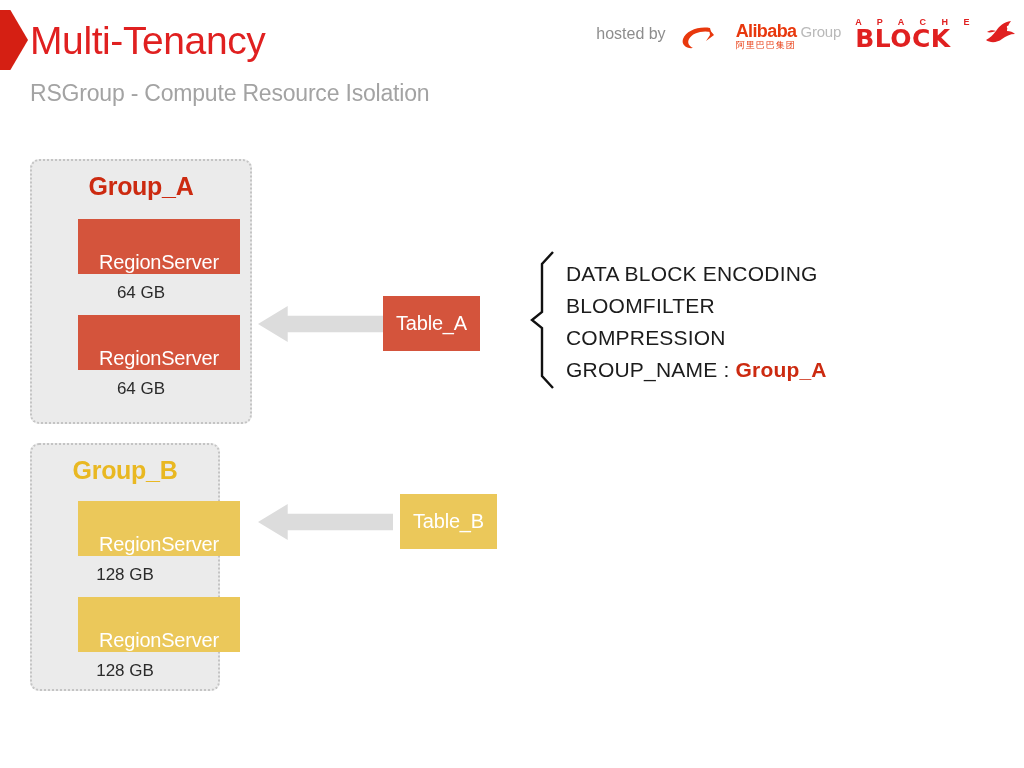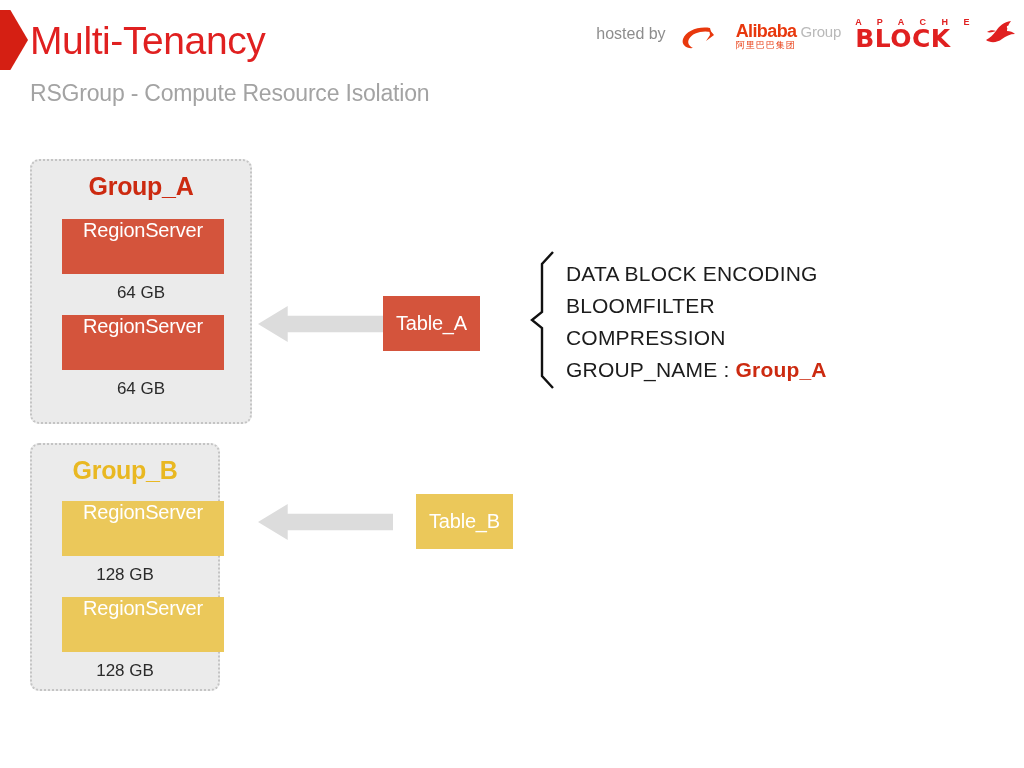--- a/index.html
+++ b/index.html
@@ -140,25 +140,25 @@
     text-align: center;
     font-size: 25px;
     font-weight: bold;
     letter-spacing: -0.3px;
   }
   #group-a-panel .group-title { top: 11px; color: #cc2a10; }
   #group-b-panel .group-title { top: 11px; color: #e9b822; }
 
   .rs-box {
     position: absolute;
-    left: 30px;
+    left: 46px;
     width: 162px;
     height: 55px;
     display: flex;
-    align-items: flex-start;
+    align-items: flex-end;
     justify-content: center;
     color: #ffffff;
     font-size: 20px;
     letter-spacing: -0.2px;
   }
   .rs-red { background: #d4543c; }
   .rs-yellow { background: #ebc85a; }
 
   .mem-label {
     position: absolute;
@@ -172,21 +172,21 @@
   .table-box {
     position: absolute;
     display: flex;
     align-items: center;
     justify-content: center;
     color: #ffffff;
     font-size: 20px;
     letter-spacing: -0.2px;
   }
   #table-a-box { left: 383px; top: 296px; width: 97px; height: 55px; background: #d4543c; }
-  #table-b-box { left: 416px; top: 494px; width: 97px; height: 55px; background: #ebc85a; justify-content: center; }
+  #table-b-box { left: 400px; top: 494px; width: 97px; height: 55px; background: #ebc85a; justify-content: center; }
 
   
   .arrow-left {
     position: absolute;
     background: #dcdcdc;
     clip-path: polygon(0% 50%, 22% 0%, 22% 27%, 100% 27%, 100% 73%, 22% 73%, 22% 100%);
   }
   #arrow-a { left: 258px; top: 306px; width: 135px; height: 36px; }
   #arrow-b { left: 258px; top: 504px; width: 135px; height: 36px; }
 

